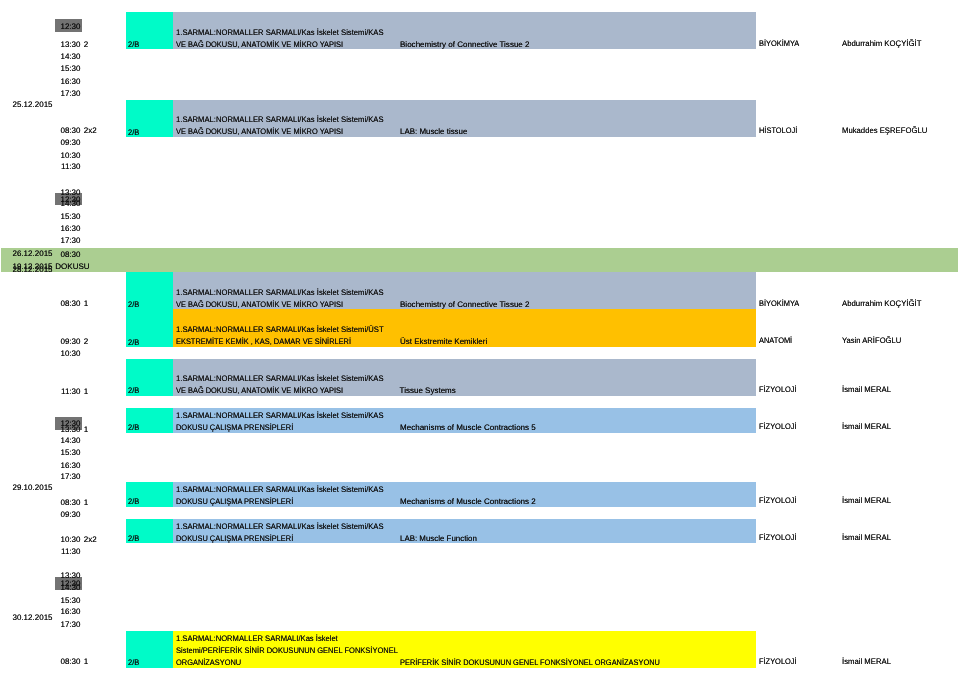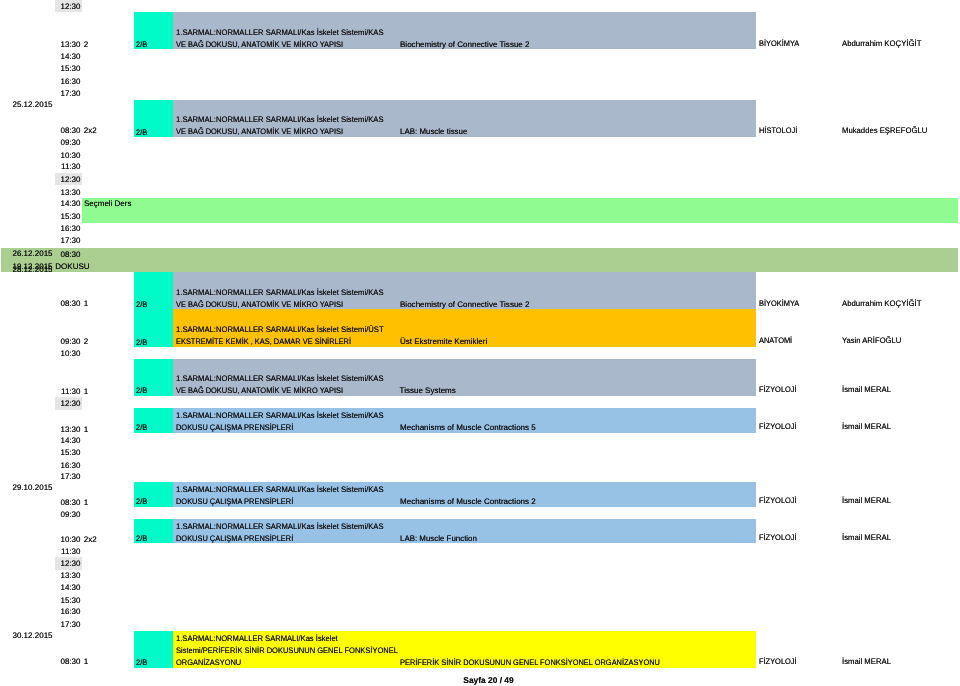--- a/index.html
+++ b/index.html
@@ -3,49 +3,46 @@
 <meta charset="utf-8">
 <style>
   html,body{margin:0;padding:0;background:#ffffff;}
   body{width:960px;height:686px;font-family:"Liberation Sans",sans-serif;color:#101010;text-shadow:0 0 0.35px rgba(0,0,0,0.8);
        font-size:8px;overflow:hidden;position:relative;
        -webkit-font-smoothing:antialiased;text-rendering:geometricPrecision;}
   #schedule{position:absolute;left:0;top:0;width:960px;height:686px;background:#ffffff;}
 
   .time-row{position:absolute;left:55.3px;line-height:11px;white-space:nowrap;}
   .time-label{display:inline-block;width:25.2px;text-align:right;padding:1.6px 1.5px 0.2px 0;}
-  .time-row.hl .time-label{background:#e5e5e5;}
+  .time-row.hl .time-label{background:#737373;margin-top:20px;}
   .dur-label{position:absolute;left:28.4px;top:1.6px;}
 
   .date-label{position:absolute;left:12.5px;line-height:11px;white-space:nowrap;}
 
   .lesson{position:absolute;left:126.4px;width:629.6px;overflow:hidden;}
-  .lesson-tag{position:absolute;left:8px;top:0;bottom:0;width:46.9px;background:#00FBC8;}
+  .lesson-tag{position:absolute;left:0;top:0;bottom:0;width:46.9px;background:#00FBC8;}
   .lesson-tag-text{position:absolute;left:1.9px;bottom:-0.7px;line-height:11px;}
   .lesson-body{position:absolute;left:46.9px;top:0;bottom:0;right:0;}
   .lesson-title{position:absolute;left:2.3px;line-height:11px;white-space:nowrap;}
   .lesson-topic{position:absolute;left:226.3px;bottom:-0.4px;line-height:11px;white-space:nowrap;}
   .lesson-dept{position:absolute;left:758.8px;line-height:11px;white-space:nowrap;}
   .lesson-teacher{position:absolute;left:841.8px;line-height:11px;white-space:nowrap;}
 
   .day-band{position:absolute;left:1px;width:957px;background:#ABCE91;}
   .elective{position:absolute;left:82px;background:#90FB90;}
   .elective-label{position:absolute;left:1.5px;top:0.4px;line-height:11px;white-space:nowrap;}
 
   .page-footer{position:absolute;left:17px;width:943px;text-align:center;line-height:11px;
                font-weight:bold;font-size:8.4px;}
 </style>
 </head>
 <body>
 
 <div id="schedule">
   <div class="day-band" style="top:248.1px;height:24px;background:#ABCE91"></div>
-  <div class="elective" style="top:197.9px;height:24.7px;width:876px;background:#90FB90">
-    <div class="elective-label fit" style="transform: scaleX(0.9977); transform-origin: left center;">Seçmeli Ders</div>
-  </div>
   <div class="lesson" style="top:12.2px;height:37.2px">
     <div class="lesson-tag" style="background:#00FBC8">
       <span class="lesson-tag-text fit" style="transform: scaleX(0.9287); transform-origin: left center;">2/B</span>
     </div>
     <div class="lesson-body" style="background:#AAB8CC">
       <div class="lesson-title fit" style="bottom: 11.8px; transform: scaleX(0.9568); transform-origin: left center;">1.SARMAL:NORMALLER SARMALI/Kas İskelet Sistemi/KAS</div>
       <div class="lesson-title fit" style="bottom: -0.4px; transform: scaleX(0.9287); transform-origin: left center;">VE BAĞ DOKUSU, ANATOMİK VE MİKRO YAPISI</div>
       <div class="lesson-topic fit" style="transform: scaleX(1.0046); transform-origin: left center;">Biochemistry of Connective Tissue 2</div>
     </div>
   </div>
@@ -185,15 +182,14 @@
   <div class="time-row" style="top:580.7px"><span class="time-label">14:30</span></div>
   <div class="time-row" style="top:593.3px"><span class="time-label">15:30</span></div>
   <div class="time-row" style="top:604.9px"><span class="time-label">16:30</span></div>
   <div class="time-row" style="top:617.5px"><span class="time-label">17:30</span></div>
   <div class="time-row" style="top:654.7px"><span class="time-label">08:30</span><span class="dur-label">1</span></div>
   <div class="date-label" style="top:98.7px">25.12.2015</div>
   <div class="date-label" style="top:248.4px">26.12.2015</div>
   <div class="date-label" style="top:260.8px">19.12.2015</div>
   <div class="date-label" style="top:264px">28.12.2015</div>
   <div class="date-label" style="top:482px">29.10.2015</div>
-  <div class="date-label" style="top:630px">30.12.2015</div>
-  <div class="page-footer" style="top:674.5px">Sayfa 20 / 49</div>
+  <div class="date-label" style="top:612px">30.12.2015</div>
 </div>
 
 </body></html>

